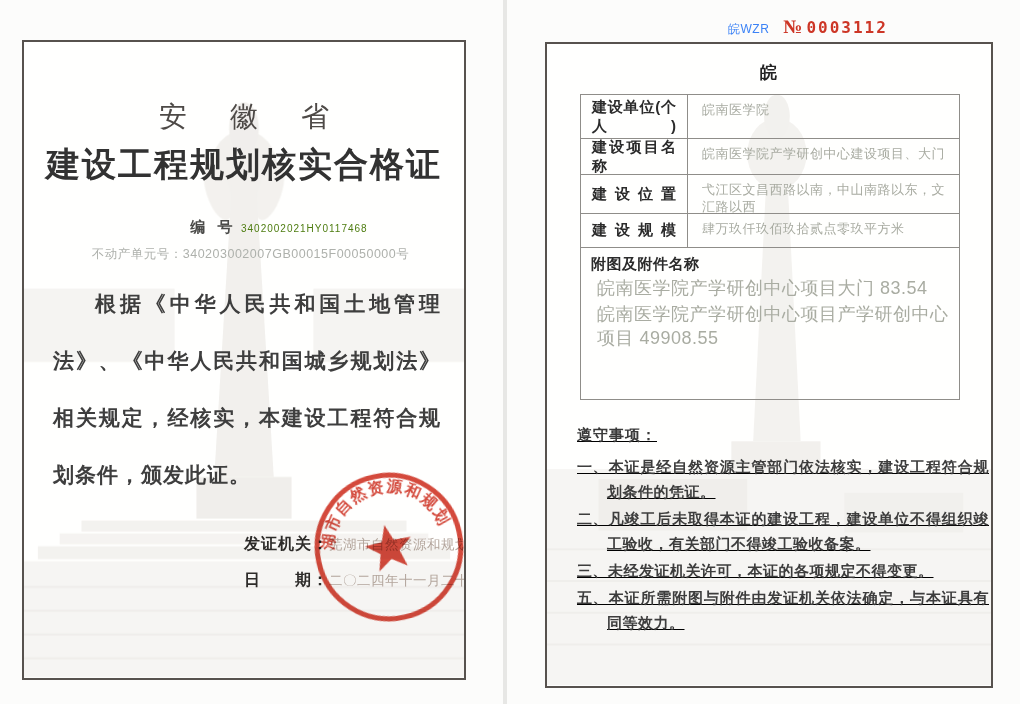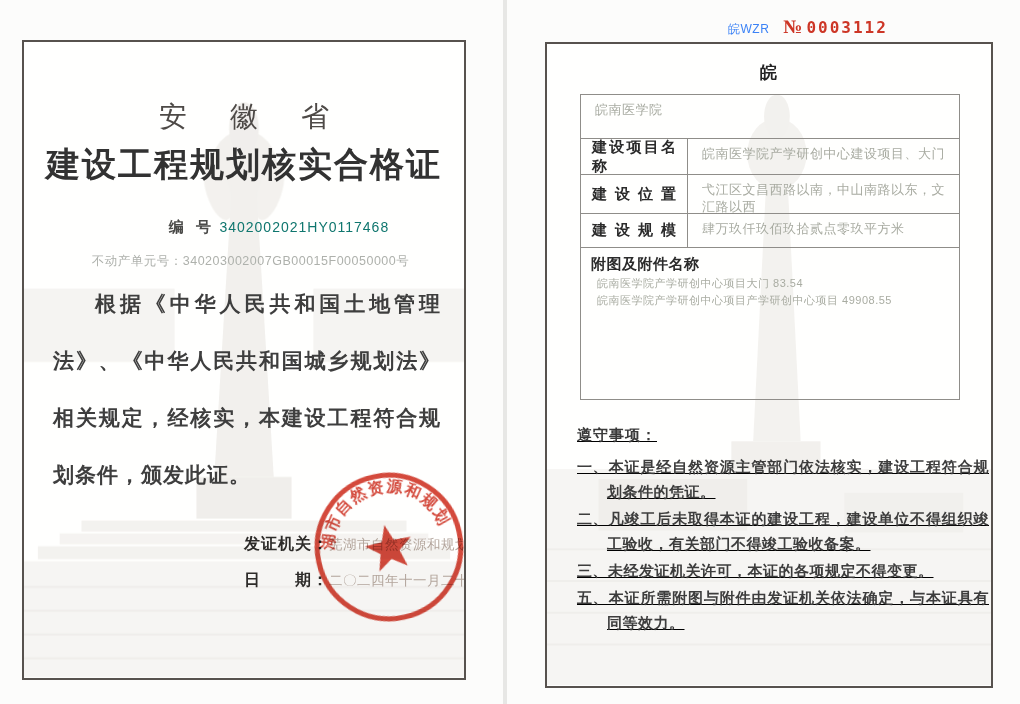--- a/index.html
+++ b/index.html
@@ -26,23 +26,23 @@
     position:absolute; top:56px; left:0; width:100%; text-align:center;
     font-family:"Liberation Serif","DejaVu Serif",serif;
     font-size:28px; letter-spacing:18px; text-indent:18px; color:#4e4a47;
   }
   .cert-title {
     position:absolute; top:100px; left:0; width:100%; text-align:center;
     font-size:34px; font-weight:700; letter-spacing:2px; color:#323232;
   }
   .cert-no-line { position:absolute; top:176px; left:0; width:100%; text-align:center; padding-left:70px; }
   .cert-no-label { font-size:15px; font-weight:700; color:#4a4a48; letter-spacing:4px; }
-  .cert-no-value { font-size:14px; color:#0f766e; letter-spacing:1px; }
+  .cert-no-value { font-size:10px; color:#4d7c0f; letter-spacing:1px; }
   .unit-no {
-    position:absolute; top:211px; left:0; width:100%; text-align:center;
+    position:absolute; top:204px; left:0; width:100%; text-align:center;
     font-size:12.5px; color:#aeb1ac; letter-spacing:.5px;padding-left:13px;
   }
   .body-par {
     position:absolute; top:233px; left:29px; width:388px;
     font-size:21px; font-weight:700; color:#3e3e3e;
     line-height:57px; text-align:justify; text-indent:2em; letter-spacing:1px;
   }
   .issue-block { position:absolute; left:220px; top:492px; width:220px; }
   .issue-row { margin-bottom:15px; white-space:nowrap; }
   .issue-label { font-size:16px; font-weight:700; color:#2d2b29; letter-spacing:1px; }
@@ -83,21 +83,21 @@
     font-size:15px; font-weight:700; color:#2b2b2b;
     text-align:justify; text-align-last:justify;
   }
   .info-value {
     flex:1; padding:6px 10px 0 14px;
     font-size:13px; color:#a8aba1; line-height:17px; letter-spacing:.5px;
   }
   .row-h1 { height:44px; } .row-h2 { height:36px; } .row-h3 { height:39px; } .row-h4 { height:34px; }
   .attach-row { height:152px; border-bottom:1px solid #8f8d89; padding:7px 10px 0 10px; }
   .attach-label { font-size:15px; font-weight:700; color:#2b2b2b; letter-spacing:.5px; }
-  .attach-line { margin:2px 0 0 6px; font-size:11px; color:#a9aca2; letter-spacing:.5px; }
+  .attach-line { margin:2px 0 0 6px; font-size:18px; color:#a9aca2; letter-spacing:.5px; }
 
   .notes { position:absolute; left:30px; top:382px; width:412px;text-decoration:underline; }
   .notes-title { font-size:15px; font-weight:700; color:#3a3a3a; letter-spacing:1px; margin-bottom:9px; }
   .note-item {
     font-size:15px; font-weight:600; color:#3d3d3d;
     line-height:25px; letter-spacing:.5px;
     padding-left:30px; text-indent:-30px; margin-bottom:2px;
     text-align:justify;
   }
 </style>
@@ -179,20 +179,23 @@
       <rect x="0" y="540" width="448" height="2" fill="#e1ded9"></rect>
       <rect x="0" y="572" width="448" height="2" fill="#e1ded9"></rect>
       <rect x="0" y="604" width="448" height="2" fill="#e1ded9"></rect>
     </g>
   </svg>
 
   <div class="prov-abbr">皖</div>
 
   <div class="info-table">
     <div class="info-row row-h1">
+      <div class="info-label">
+          <span>建设单位(个人)</span>
+        </div>
       <div class="info-value">皖南医学院</div>
     </div>
     <div class="info-row row-h2">
       <div class="info-label">
           <span>建设项目名称</span>
         </div>
       <div class="info-value">皖南医学院产学研创中心建设项目、大门</div>
     </div>
     <div class="info-row row-h3">
       <div class="info-label">

